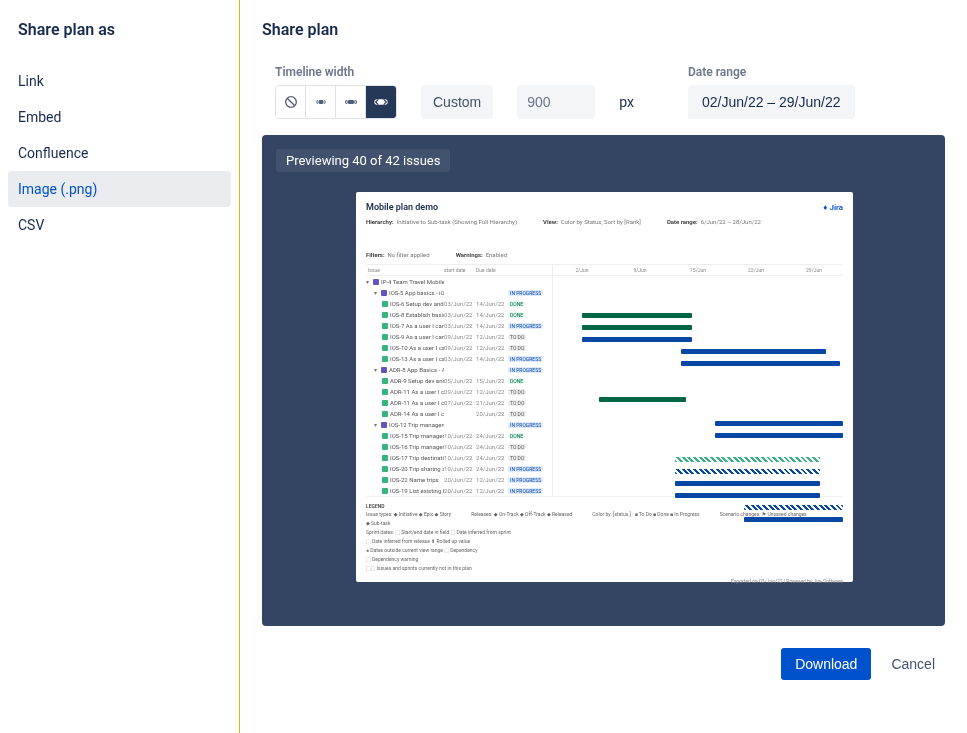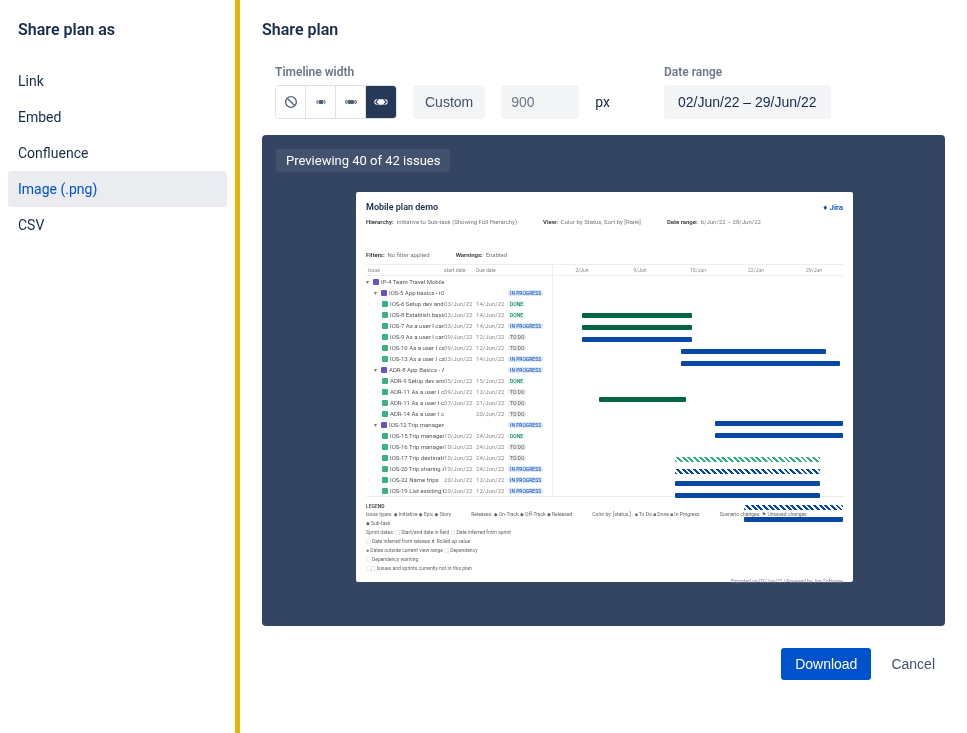--- a/index.html
+++ b/index.html
@@ -7,21 +7,21 @@
     font-family: -apple-system, BlinkMacSystemFont, "Segoe UI", Roboto, Helvetica, Arial, sans-serif;
     font-size: 14px;
     color: #172B4D;
     background: #fff;
     width: 967px;
     height: 733px;
     display: flex;
   }
   .sidebar {
     width: 240px;
-    border-right: 5px solid #eab308;
+    border-right: 1px solid #eab308;
     padding: 20px 8px;
   }
   .sidebar-title {
     font-size: 16px;
     font-weight: 600;
     margin: 0 10px 24px 10px;
   }
   .sidebar-item {
     padding: 10px 10px;
     border-radius: 3px;
@@ -50,21 +50,21 @@
     margin-bottom: 16px;
     margin-left: 13px;
   }
   .control-label {
     font-size: 12px;
     font-weight: 600;
     color: #6B778C;
     margin-bottom: 6px;
   }
   .control-group { display: flex; flex-direction: column; }
-  .tw-controls { display: flex; align-items: center; gap: 16px; }
+  .tw-controls { display: flex; align-items: center; gap: 24px; }
 
   .btn-group {
     display: flex;
     border: 1px solid #DFE1E6;
     border-radius: 4px;
     overflow: hidden;
   }
   .icon-btn {
     width: 30px;
     height: 32px;

